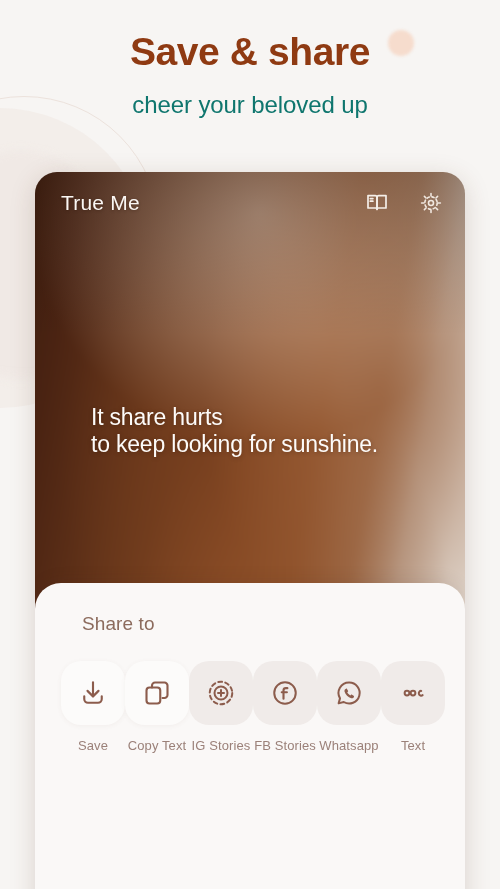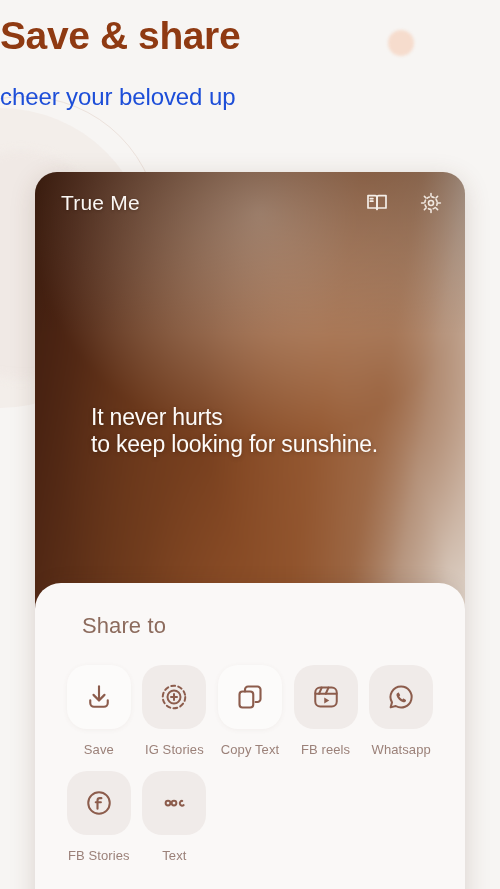--- a/index.html
+++ b/index.html
@@ -54,34 +54,34 @@
     left: 388px;
     top: 30px;
     width: 26px;
     height: 26px;
     border-radius: 50%;
     background: #f6dccd;
     filter: blur(1.5px);
   }
 
   
-  .headline-wrap { position: relative; padding-top: 14px; }
+  .headline-wrap { position: relative; padding-top: 30px; text-align: center; }
 
   .headline {
     font-size: 39px;
     font-weight: 700;
     letter-spacing: -0.4px;
     color: #8f3a12;
     line-height: 1.15;
   }
   .subheadline {
-    margin-top: 24px;
+    margin-top: 16px;
     font-size: 24px;
     font-weight: 400;
-    color: #1d4ed8;
+    color: #0f766e;
     letter-spacing: -0.1px;
   }
 
   
   .app-card {
     position: absolute;
     left: 35px;
     top: 172px;
     width: 430px;
     height: 740px;
@@ -159,31 +159,31 @@
     position: absolute;
     left: 0; right: 0;
     top: 411px;           
     bottom: 0;
     background: #faf8f7;
     border-radius: 26px 26px 0 0;
     padding: 30px 26px 0 26px;
     box-shadow: 0 -3px 16px rgba(70,40,25,.10);
   }
   .share-title {
-    font-size: 22px;
+    font-size: 19px;
     color: #8c6b5d;
     font-weight: 400;
     letter-spacing: .1px;
     padding-left: 21px;
   }
 
   .share-grid {
     margin-top: 26px;
     display: grid;
-    grid-template-columns: repeat(5, 1fr);
+    grid-template-columns: repeat(6, 1fr);
     row-gap: 14px;
   }
   .share-item {
     display: flex;
     flex-direction: column;
     align-items: center;
     cursor: pointer;
   }
   .tile {
     width: 64px;
@@ -241,91 +241,80 @@
           <circle cx="12" cy="12" r="2.5"></circle>
           <path d="M12 2.6v2.3M12 19.1v2.3M2.6 12h2.3M19.1 12h2.3M5.4 5.4l1.6 1.6M17 17l1.6 1.6M18.6 5.4 17 7M7 17l-1.6 1.6"></path>
           <circle cx="12" cy="12" r="6.2" stroke-dasharray="2.3 2.6"></circle>
         </svg>
       </span>
 
     </div>
   </div>
 
   <div class="quote">
-    <div class="quote-line">It never hurts</div>
+    <div class="quote-line">It share hurts</div>
     <div class="quote-line">to keep looking for sunshine.</div>
   </div>
 
   <div class="share-sheet">
     <div class="share-title">Share to</div>
 
     <div class="share-grid">
 
       <div class="share-item">
         <div class="tile light">
           <svg viewBox="0 0 24 24" fill="none" stroke="#8c5c4c" stroke-width="1.7" stroke-linecap="round" stroke-linejoin="round">
             <path d="M12 3.5v11"></path>
               <path d="M7.6 10.3 12 14.7l4.4-4.4"></path>
             <path d="M5 14.6v2.2a3 3 0 0 0 3 3h8a3 3 0 0 0 3-3v-2.2"></path>
           </svg>
         </div>
         <div class="share-label">Save</div>
       </div>
 
       <div class="share-item">
+        <div class="tile light">
+          <svg viewBox="0 0 24 24" fill="none" stroke="#8c5c4c" stroke-width="1.7" stroke-linecap="round" stroke-linejoin="round">
+            <rect x="3.6" y="7.6" width="11" height="12.8" rx="2.4"></rect>
+            <path d="M8 7.6V6a2.4 2.4 0 0 1 2.4-2.4H18A2.4 2.4 0 0 1 20.4 6v7.6A2.4 2.4 0 0 1 18 16h-1.6"></path>
+          </svg>
+        </div>
+        <div class="share-label">Copy Text</div>
+      </div>
+
+      <div class="share-item">
         <div class="tile">
           <svg viewBox="0 0 24 24" fill="none" stroke="#8c5c4c" stroke-width="1.6" stroke-linecap="round" stroke-linejoin="round">
             <circle cx="12" cy="12" r="9" stroke-dasharray="3.1 2.6"></circle>
             <circle cx="12" cy="12" r="5.2"></circle>
             <path d="M12 9.6v4.8M9.6 12h4.8"></path>
           </svg>
         </div>
         <div class="share-label">IG Stories</div>
       </div>
 
-      <div class="share-item">
-        <div class="tile light">
-          <svg viewBox="0 0 24 24" fill="none" stroke="#8c5c4c" stroke-width="1.7" stroke-linecap="round" stroke-linejoin="round">
-            <rect x="3.6" y="7.6" width="11" height="12.8" rx="2.4"></rect>
-            <path d="M8 7.6V6a2.4 2.4 0 0 1 2.4-2.4H18A2.4 2.4 0 0 1 20.4 6v7.6A2.4 2.4 0 0 1 18 16h-1.6"></path>
-          </svg>
-        </div>
-        <div class="share-label">Copy Text</div>
-      </div>
 
       <div class="share-item">
         <div class="tile">
           <svg viewBox="0 0 24 24" fill="none" stroke="#8c5c4c" stroke-width="1.6" stroke-linecap="round" stroke-linejoin="round">
-            <rect x="3.4" y="4.4" width="17.2" height="15.2" rx="4"></rect>
-            <path d="M3.6 9.4h16.8"></path>
-            <path d="M8.6 4.5 6.4 9.4M14 4.5l-2.2 4.9"></path>
-            <path d="M10.6 12.4l4 2.4-4 2.4z" fill="#8c5c4c" stroke="none"></path>
-          </svg>
-        </div>
-        <div class="share-label">FB reels</div>
+            <circle cx="12" cy="12" r="8.6"></circle>
+            <path d="M13.9 8.1h-1.2a1.9 1.9 0 0 0-1.9 1.9v1.4m-1.4 0h4.1m-2.7 0v5.1" stroke-width="1.7"></path>
+          </svg>
+        </div>
+        <div class="share-label">FB Stories</div>
       </div>
 
       <div class="share-item">
         <div class="tile">
           <svg viewBox="0 0 24 24" fill="none" stroke="#8c5c4c" stroke-width="1.6" stroke-linecap="round" stroke-linejoin="round">
             <path d="M12 3.6a8.4 8.4 0 0 0-7.2 12.7L3.7 20.3l4.1-1.1A8.4 8.4 0 1 0 12 3.6z"></path>
             <path d="M9.6 8.5c.3-.1.6 0 .8.3l.8 1.3c.2.3.1.6-.1.8l-.5.5c.5 1.1 1.4 2 2.5 2.5l.5-.5c.2-.2.5-.3.8-.1l1.3.8c.3.2.4.5.3.8-.3.9-1.3 1.4-2.2 1.2-2.5-.6-4.7-2.8-5.4-5.4-.2-.9.3-1.9 1.2-2.2z" fill="#8c5c4c" stroke="none"></path>
           </svg>
         </div>
         <div class="share-label">Whatsapp</div>
-      </div>
-
-      <div class="share-item">
-        <div class="tile">
-          <svg viewBox="0 0 24 24" fill="none" stroke="#8c5c4c" stroke-width="1.6" stroke-linecap="round" stroke-linejoin="round">
-            <circle cx="12" cy="12" r="8.6"></circle>
-            <path d="M13.9 8.1h-1.2a1.9 1.9 0 0 0-1.9 1.9v1.4m-1.4 0h4.1m-2.7 0v5.1" stroke-width="1.7"></path>
-          </svg>
-        </div>
-        <div class="share-label">FB Stories</div>
       </div>
 
 
       <div class="share-item">
         <div class="tile">
           <svg viewBox="0 0 24 24" fill="none" stroke="#8c5c4c" stroke-width="1.6" stroke-linecap="round" stroke-linejoin="round">
             <circle cx="7.2" cy="12" r="1.9"></circle>
             <circle cx="12" cy="12" r="1.9"></circle>
             <path d="M18.6 10.3a1.9 1.9 0 1 0 1.1 3.4"></path>
           </svg>

